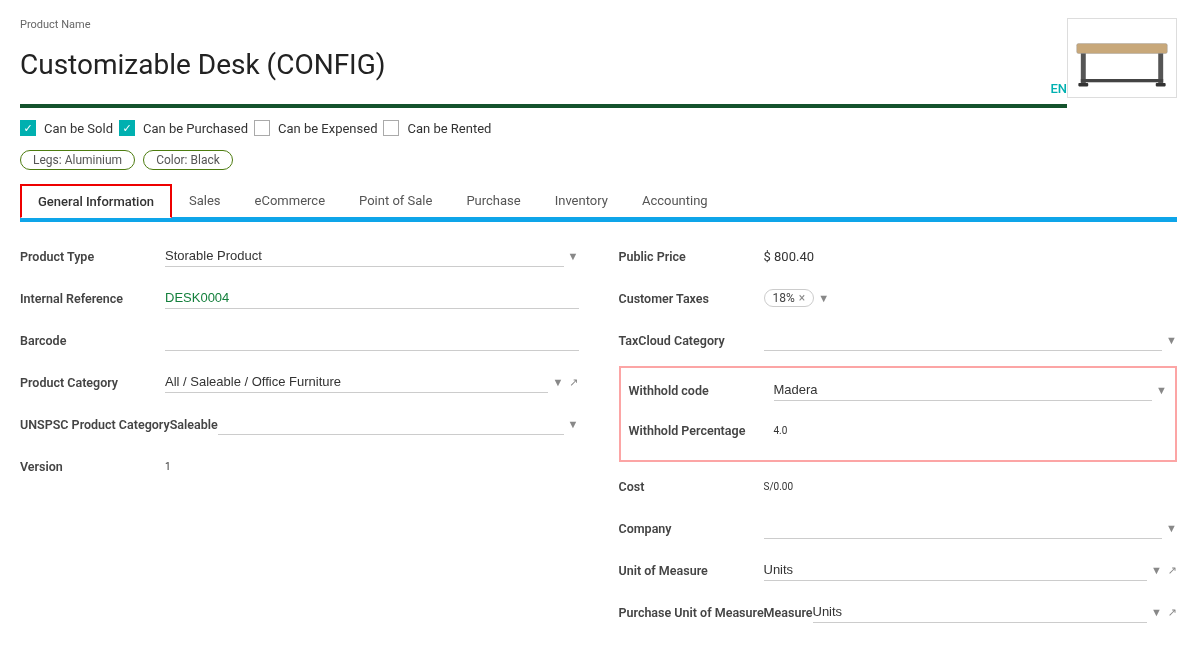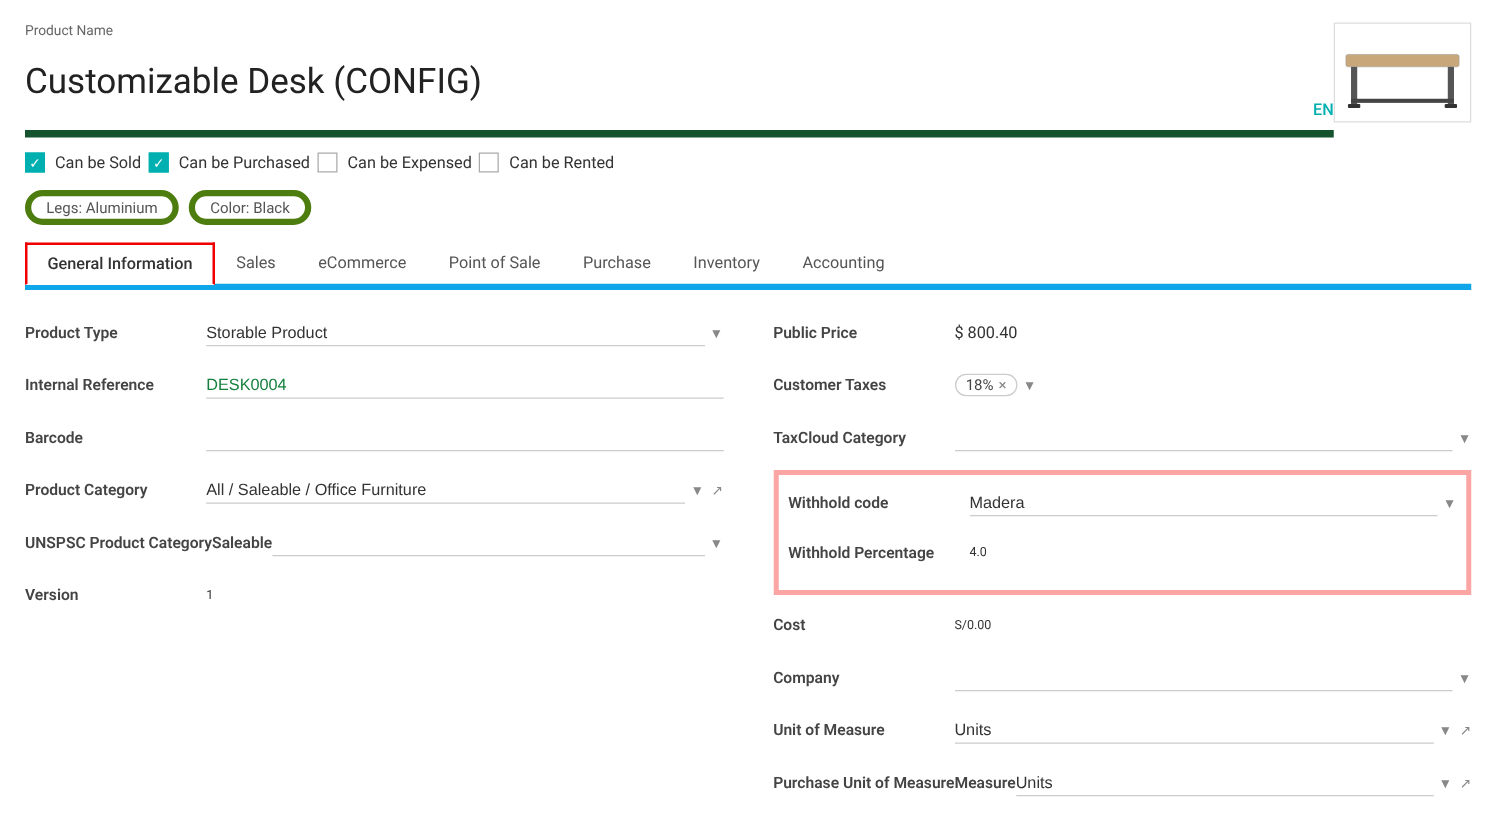--- a/index.html
+++ b/index.html
@@ -1,32 +1,32 @@
 <!DOCTYPE html>
 <html><head>
   <meta charset="utf-8">
   <style>
     * { box-sizing: border-box; margin: 0; padding: 0; }
     body { font-family: -apple-system, BlinkMacSystemFont, 'Segoe UI', Roboto, sans-serif; font-size: 13px; color: #333; background: #fff; }
     .page { padding: 18px 20px; max-width: 1197px; }
     .product-name-label { font-size: 11px; color: #666; margin-bottom: 2px; }
-    .product-name-row { display: flex; align-items: center; gap: 12px; border-bottom: 6px solid #14532d; padding-bottom: 8px; margin-bottom: 12px; }
+    .product-name-row { display: flex; align-items: center; gap: 12px; border-bottom: 4px solid #14532d; padding-bottom: 8px; margin-bottom: 12px; }
     .product-title { font-size: 28px; font-weight: 400; color: #222; flex: 1; }
     .lang-badge { color: #00b0b0; font-size: 13px; font-weight: 500; margin-top: 48px; }
     .product-image { width: 110px; height: 80px; border: 1px solid #ddd; display: flex; align-items: center; justify-content: center; overflow: hidden; }
     .product-image svg { width: 100px; height: 70px; }
     .header-area { display: flex; justify-content: space-between; align-items: flex-start; }
     .header-left { flex: 1; }
     .checkboxes { display: flex; flex-direction: row; gap: 6px; margin-bottom: 14px; }
     .checkbox-row { display: flex; align-items: center; gap: 8px; font-size: 13px; }
     .cb { width: 16px; height: 16px; border: 1px solid #aaa; display: inline-flex; align-items: center; justify-content: center; background: #fff; }
     .cb.checked { background: #00b0b0; border-color: #00b0b0; }
     .cb.checked::after { content: '✓'; color: white; font-size: 11px; }
     .tags { display: flex; gap: 8px; margin-bottom: 14px; }
-    .tag { border: 5px solid #4d7c0f; border-radius: 20px; padding: 2px 12px; font-size: 12px; color: #555; }
+    .tag { border: 1px solid #4d7c0f; border-radius: 20px; padding: 2px 12px; font-size: 12px; color: #555; }
     .tabs { display: flex; border-bottom: 5px solid #0ea5e9; margin-bottom: 18px; }
     .tab { padding: 8px 16px; font-size: 13px; color: #555; cursor: pointer; border: 1px solid transparent; margin-bottom: -1px; }
     .tab.active { border: 2px solid #e00; border-bottom: 1px solid #fff; color: #333; font-weight: 500; background: #fff; }
     .form-grid { display: grid; grid-template-columns: 1fr 1fr; gap: 0 40px; }
     .form-section { }
     .form-row { display: flex; align-items: center; margin-bottom: 10px; min-height: 32px; }
     .form-label { min-width: 145px; font-size: 12.5px; font-weight: 600; color: #444; }
     .form-value { flex: 1; font-size: 10px; color: #333; }
     .form-input { width: 100%; border: none; border-bottom: 1px solid #ccc; padding: 3px 0; font-size: 13px; color: #15803d; background: transparent; outline: none; }
     .select-wrapper { display: flex; align-items: center; gap: 4px; flex: 1; }
@@ -169,21 +169,21 @@
       <div class="form-row">
         <div class="form-label">TaxCloud Category</div>
         <div class="select-wrapper">
           <select class="select-field">
             <option></option>
           </select>
           <span class="dropdown-arrow">▼</span>
         </div>
       </div>
 
-      <div style="border: 4px solid #fca5a5; padding: 6px 8px; margin-bottom: 8px;">
+      <div style="border: 2px solid #fca5a5; padding: 6px 8px; margin-bottom: 8px;">
         <div class="withhold-row">
           <div class="form-label">Withhold code</div>
           <div class="select-wrapper">
             <select class="select-field">
               <option>Madera</option>
             </select>
             <span class="dropdown-arrow">▼</span>
           </div>
         </div>
         <div class="withhold-row">

